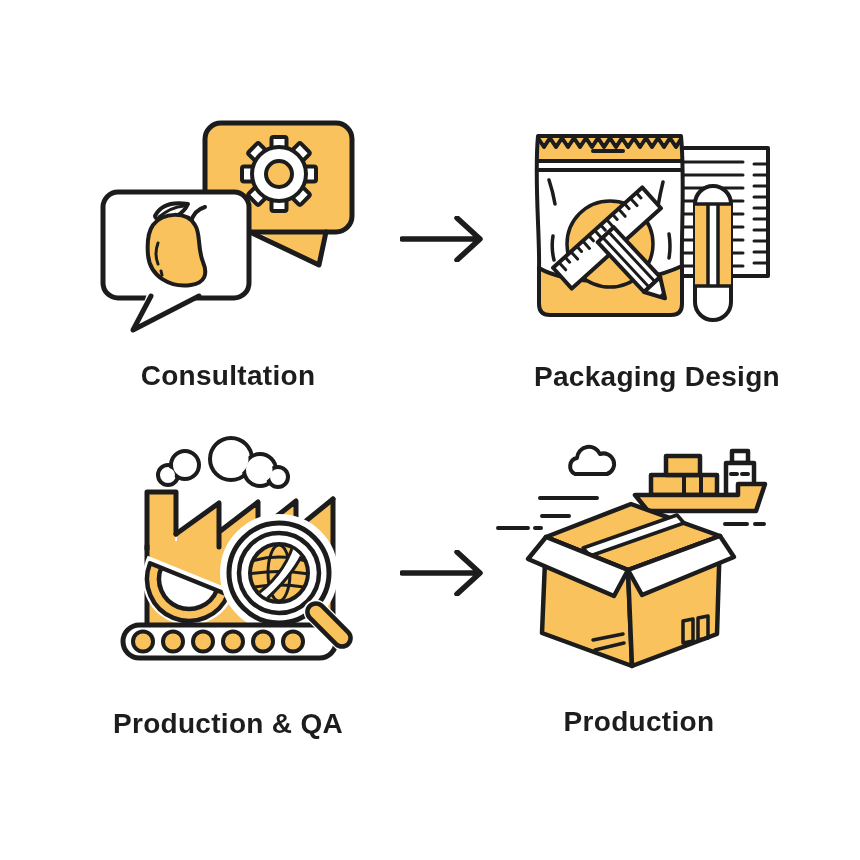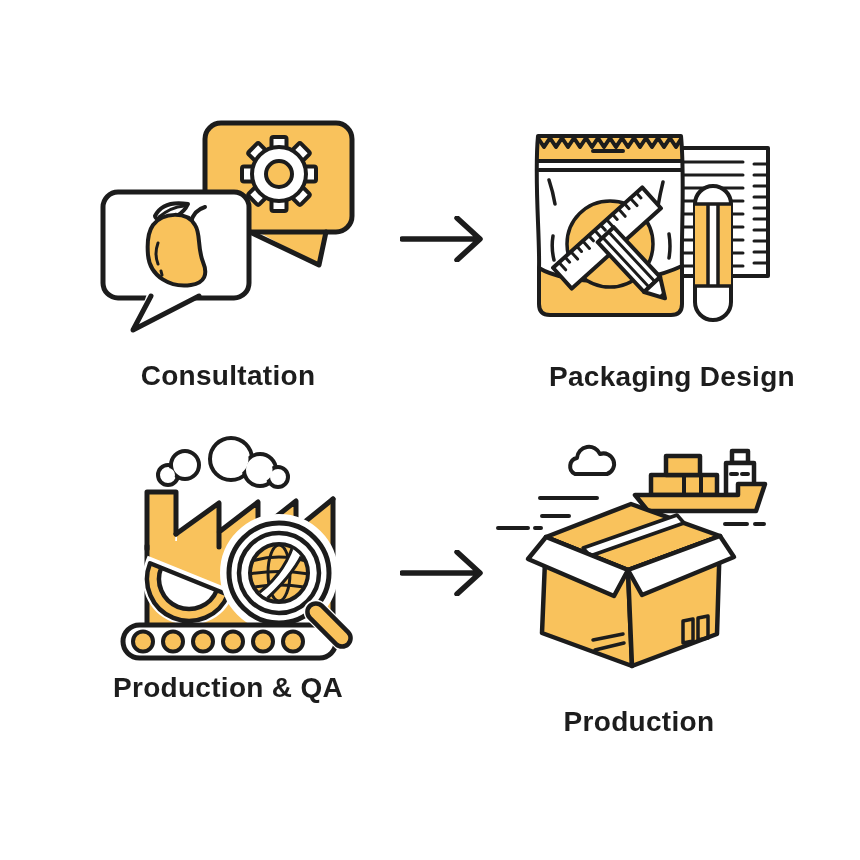--- a/index.html
+++ b/index.html
@@ -210,17 +210,17 @@
       <path class="s fa w45" d="M63,99 L145,132 L149,228 L59,195 Z"></path>
       <path class="s fa w45" d="M145,132 L237,98 L234,196 L149,228 Z"></path>
       <path class="s fw w45" d="M63,99 L145,132 L131,158 L45,121 Z"></path>
       <path class="s fw w45" d="M145,132 L237,98 L251,119 L159,157 Z"></path>
       <path class="s w35" d="M200,183 L210,181 L210,203 L200,205 Z M215,180 L225,178 L225,200 L215,202 Z"></path>
       <path class="s w35" d="M110,202 L140,196 M112,212 L141,205"></path>
     </g>
   </svg>
 
   <div class="step-label" style="left:228px;top:360px">Consultation</div>
-  <div class="step-label" style="left:672px;top:361px">Packaging Design</div>
-  <div class="step-label" style="left:228px;top:672px">Production &amp; QA</div>
+  <div class="step-label" style="left:657px;top:361px">Packaging Design</div>
+  <div class="step-label" style="left:228px;top:708px">Production &amp; QA</div>
   <div class="step-label" style="left:639px;top:706px">Production</div>
 
 </div>
 
 </body></html>

